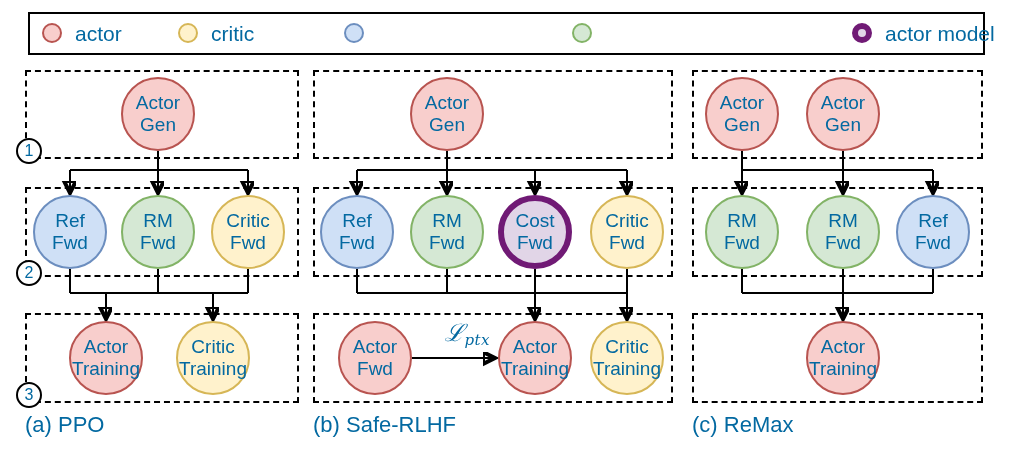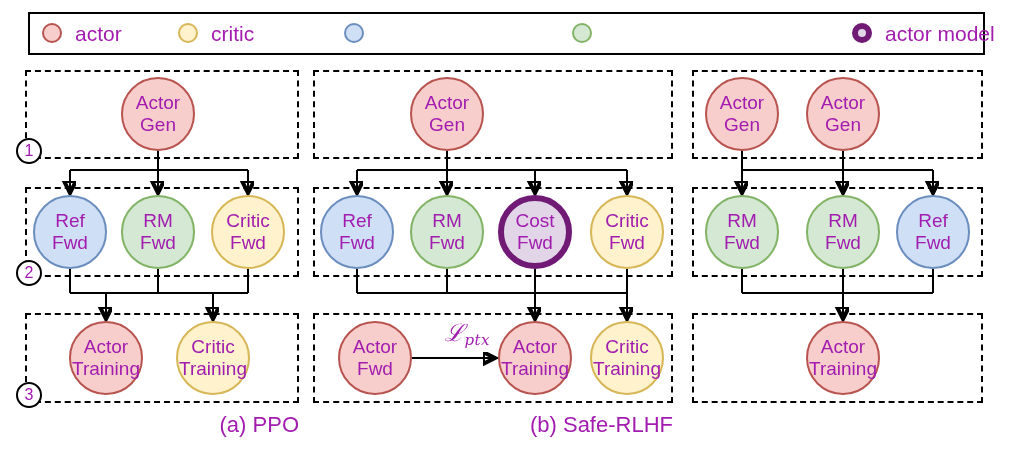--- a/index.html
+++ b/index.html
@@ -1,18 +1,18 @@
 <!DOCTYPE html>
 <html><head>
 <meta charset="utf-8">
 <style>
   html,body{margin:0;padding:0;background:#ffffff;}
   .canvas{
     position:relative;width:1015px;height:457px;background:#ffffff;
-    font-family:"Liberation Sans",sans-serif;color:#a21caf;overflow:hidden;
+    font-family:"Liberation Sans",sans-serif;color:#0369a1;overflow:hidden;
   }
   
   .legend{
     position:absolute;left:28px;top:12px;width:957px;height:43px;
     border:2.5px solid #000;box-sizing:border-box;background:#fff;
   }
   .legend-item{position:absolute;top:0;height:38px;display:flex;align-items:center;gap:13px;}
   .legend-label{font-size:21px;line-height:1;white-space:nowrap;}
   .dot{width:20px;height:20px;border-radius:50%;border:2px solid #000;box-sizing:border-box;flex:0 0 auto;}
   
@@ -32,21 +32,21 @@
     text-align:center;font-size:19px;line-height:1.18;z-index:2;
   }
   .node span{white-space:nowrap;}
   
   .stage-marker{
     position:absolute;width:26px;height:26px;border-radius:50%;border:2px solid #000;
     box-sizing:border-box;background:#fff;display:flex;align-items:center;justify-content:center;
     font-size:16px;z-index:3;
   }
   
-  .caption{position:absolute;top:412px;text-align:right;font-size:22px;z-index:2;}
+  .caption{position:absolute;top:412px;text-align:left;font-size:22px;z-index:2;}
   
   .wires{position:absolute;left:0;top:0;z-index:1;}
   .wires path{stroke:#000;stroke-width:2;fill:none;}
   
   .loss{
     position:absolute;left:420px;top:315px;width:70px;text-align:right;z-index:2;
     font-family:"DejaVu Serif",serif;font-style:italic;font-size:24px;
   }
   .loss .sub{font-size:15px;vertical-align:-4px;letter-spacing:0.5px;}
 </style>
@@ -222,14 +222,15 @@
     <span>Ref</span>
     <span>Fwd</span>
   </div>
   <div class="node t-actor" style="left:806px;top:321px">
     <span>Actor</span>
     <span>Training</span>
   </div>
 
   <div class="caption" style="left:25px;width:274px">(a) PPO</div>
   <div class="caption" style="left:313px;width:360px">(b) Safe-RLHF</div>
+  <div class="caption" style="left:692px;width:291px">(c) ReMax</div>
 
 </div>
 
 </body></html>

